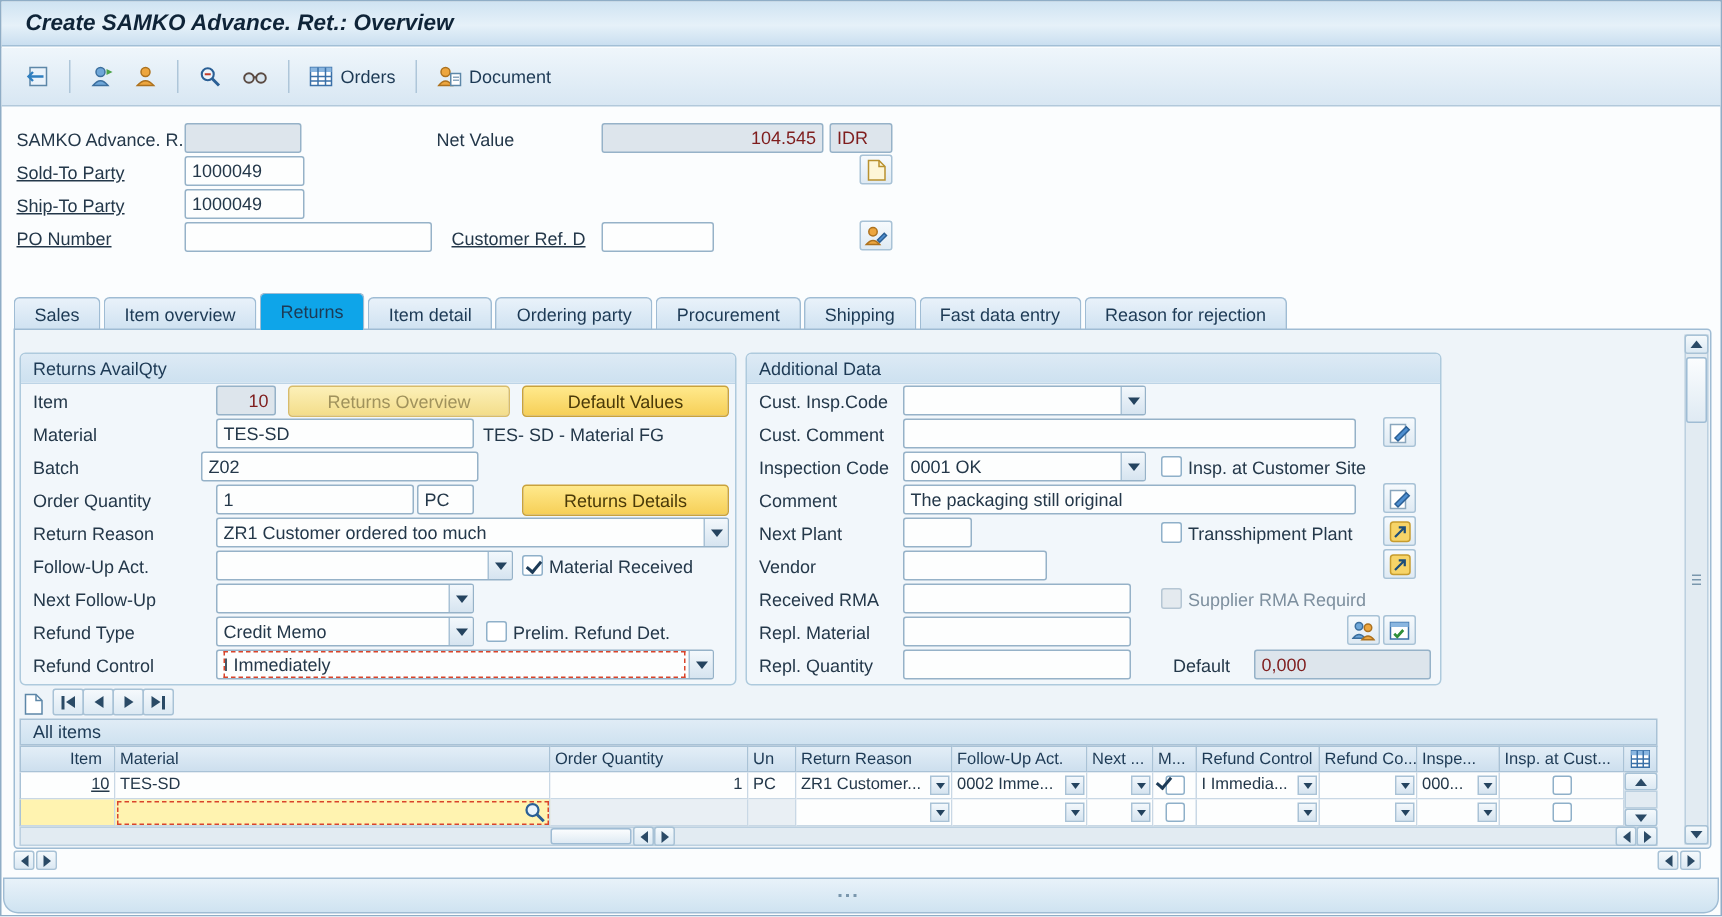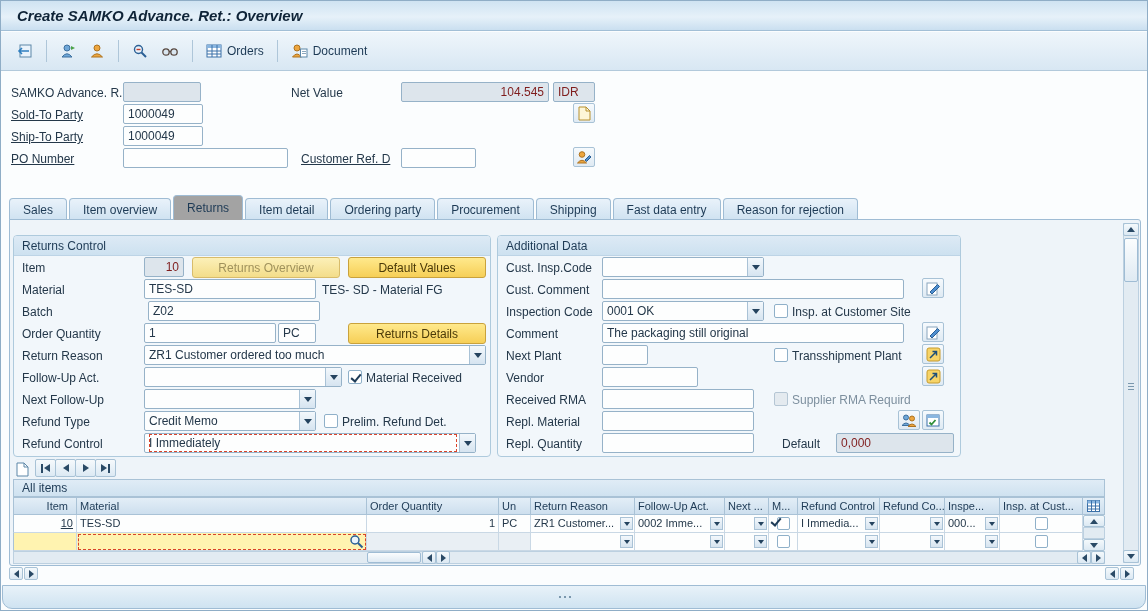--- a/index.html
+++ b/index.html
@@ -51,21 +51,21 @@
 
   .icobtn { position:absolute; width:22px; height:20px; display:flex; align-items:center; justify-content:center;
     border:1px solid transparent; border-radius:2px; }
   .icobtn.boxed { background:linear-gradient(#f6fafd,#dfeaf3); border-color:#a8c2d6; }
 
   
   .tabs { position:absolute; left:8px; top:194px; height:25px; display:flex; align-items:flex-end; gap:2px; }
   .tab { height:22px; padding:0 13px; display:flex; align-items:center;
     background:linear-gradient(#e9f2fa,#cfe2f1); border:1px solid #9fbcd4; border-bottom:none;
     border-radius:4px 4px 0 0; color:#1d3a55; white-space:nowrap; }
-  .tab.active { height:25px; background:#a3a3a3; z-index:3;margin-top:12px; }
+  .tab.active { height:25px; background:#0ea5e9; z-index:3;margin-top:12px; }
 
   .panel { position:absolute; left:8px; top:218px; width:1132px; height:347px;
     background:#eef4f9; border:1px solid #9fbcd4; border-radius:0 3px 3px 3px; }
 
   .gbox { position:absolute; border:1px solid #aecadd; border-radius:4px; background:#f2f7fb; }
   .gbox-h { height:20px; line-height:20px; padding-left:8px; color:#1d3a55;
     background:linear-gradient(#ddeaf5,#cde1f0); border-bottom:1px solid #bdd4e6; border-radius:3px 3px 0 0; }
 
   
   .navbtn { position:absolute; width:21px; height:18px; display:flex; align-items:center; justify-content:center; gap:1px;
@@ -241,33 +241,33 @@
     <div class="tab">Ordering party</div>
     <div class="tab">Procurement</div>
     <div class="tab">Shipping</div>
     <div class="tab">Fast data entry</div>
     <div class="tab">Reason for rejection</div>
   </div>
 
   <div class="panel"></div>
 
   <div class="gbox" style="left:12px;top:234px;width:478px;height:222px">
-    <div class="gbox-h">Returns Control</div>
+    <div class="gbox-h">Returns AvailQty</div>
 
     <div class="lbl" style="left:8px;top:22px">Item</div>
     <div class="fld ro right" style="left:130px;top:21px;width:40px">10</div>
     <div class="btn-gold dis" style="left:178px;top:21px;width:148px">Returns Overview</div>
     <div class="btn-gold" style="left:334px;top:21px;width:138px">Default Values</div>
 
     <div class="lbl" style="left:8px;top:44px">Material</div>
     <div class="fld" style="left:130px;top:43px;width:172px">TES-SD</div>
     <div class="lbl" style="left:308px;top:44px">TES- SD - Material FG</div>
 
     <div class="lbl" style="left:8px;top:66px">Batch</div>
-    <div class="fld" style="left:134px;top:65px;width:172px">Z02</div>
+    <div class="fld" style="left:120px;top:65px;width:185px">Z02</div>
 
     <div class="lbl" style="left:8px;top:88px">Order Quantity</div>
     <div class="fld" style="left:130px;top:87px;width:132px">1</div>
     <div class="fld" style="left:264px;top:87px;width:38px">PC</div>
     <div class="btn-gold" style="left:334px;top:87px;width:138px">Returns Details</div>
 
     <div class="lbl" style="left:8px;top:110px">Return Reason</div>
     <div class="dd" style="left:130px;top:109px;width:342px">
       <span class="val">ZR1 Customer ordered too much</span>
       <span class="arrow"></span>

